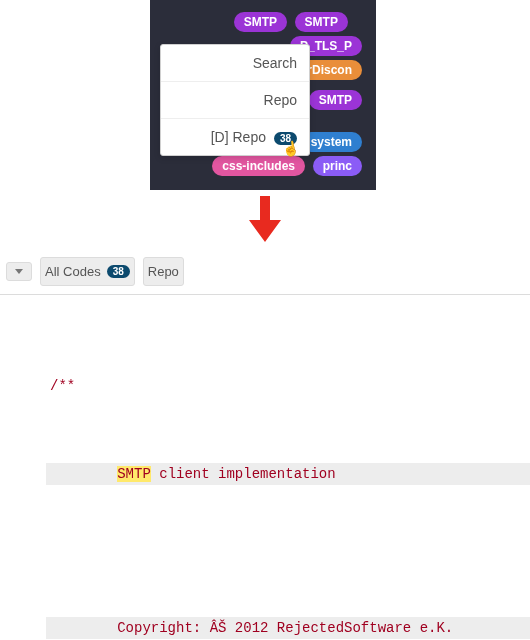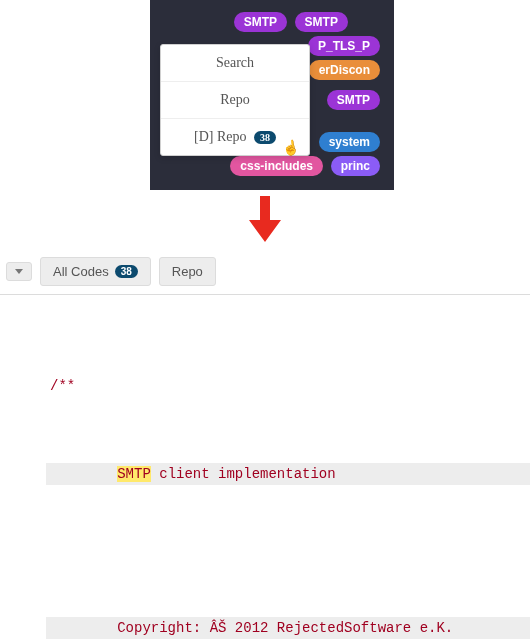--- a/index.html
+++ b/index.html
@@ -6,21 +6,21 @@
   body {
     margin: 0;
     font-family: "Segoe UI", Arial, sans-serif;
     font-size: 13px;
     color: #333;
     background: #fff;
     width: 530px;
   }
   .top-panel {
     background: #2b2d3a;
-    width: 244px;
+    width: 226px;
     margin-left: 150px;
     padding: 8px 10px 10px 10px;
     position: relative;
     overflow: hidden;
   }
   .tag-row { margin: 4px 0; white-space: nowrap; }
   .pill {
     display: inline-block;
     border-radius: 12px;
     padding: 3px 10px;
@@ -42,26 +42,25 @@
     background: #fff;
     border: 1px solid #d0d0d0;
     border-radius: 3px;
     width: 150px;
     box-shadow: 0 2px 6px rgba(0,0,0,.15);
     z-index: 5;
   }
   .context-menu .mi {
     padding: 10px 12px;
     border-bottom: 1px solid #eee;
-    text-align: center;
+    text-align: right;
     font-size: 14px;
     color: #555;
     cursor: pointer;
     position: relative;
-    font-family: Liberation Serif, serif;
   }
   .context-menu .mi:last-child { border-bottom: none; }
   .badge {
     display: inline-block;
     background: #0c4a6e;
     color: #fff;
     border-radius: 10px;
     font-size: 10px;
     font-weight: 700;
     padding: 1px 6px;
@@ -84,21 +83,21 @@
     border-bottom: 1px solid #dcdcdc;
     padding: 6px 6px 8px 6px;
     display: flex;
     align-items: center;
     gap: 8px;
   }
   .btn {
     background: #ededed;
     border: 1px solid #dcdcdc;
     border-radius: 3px;
-    padding: 6px 12px;
+    padding: 6px 4px;
     font-size: 13px;
     color: #555;
     cursor: pointer;
     display: inline-flex;
     align-items: center;
   }
   .btn.caret-only { padding: 6px 8px; }
   .caret-down {
     width: 0; height: 0;
     border-left: 4px solid transparent;

